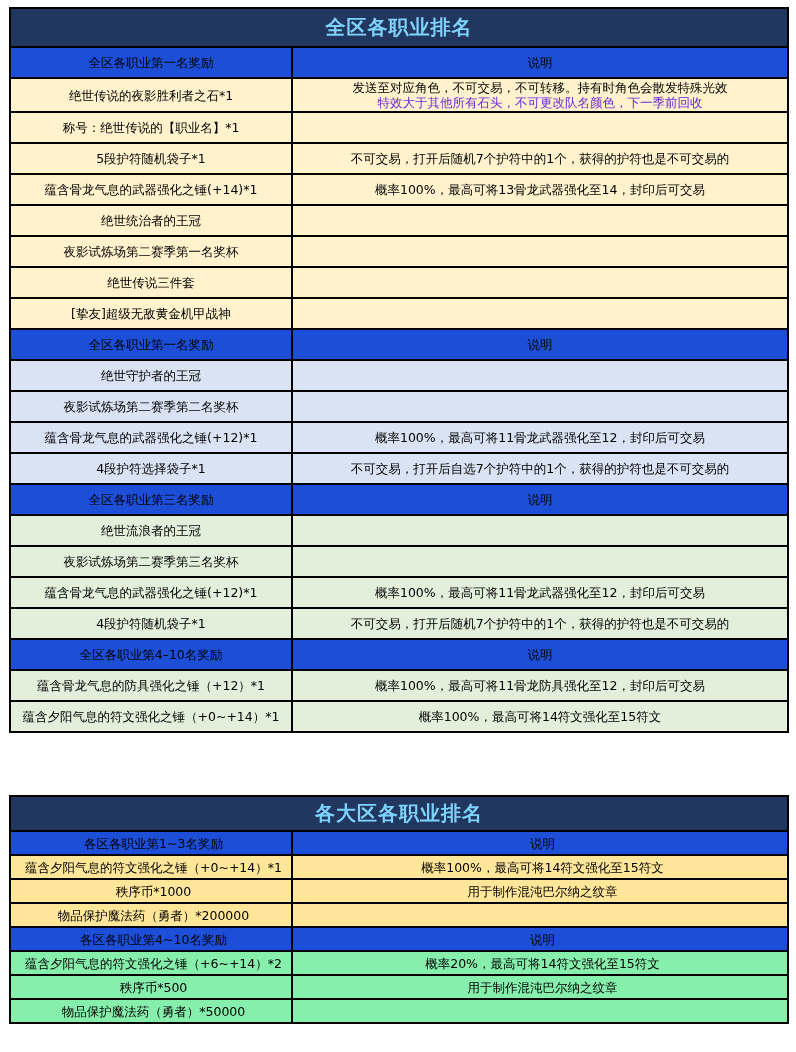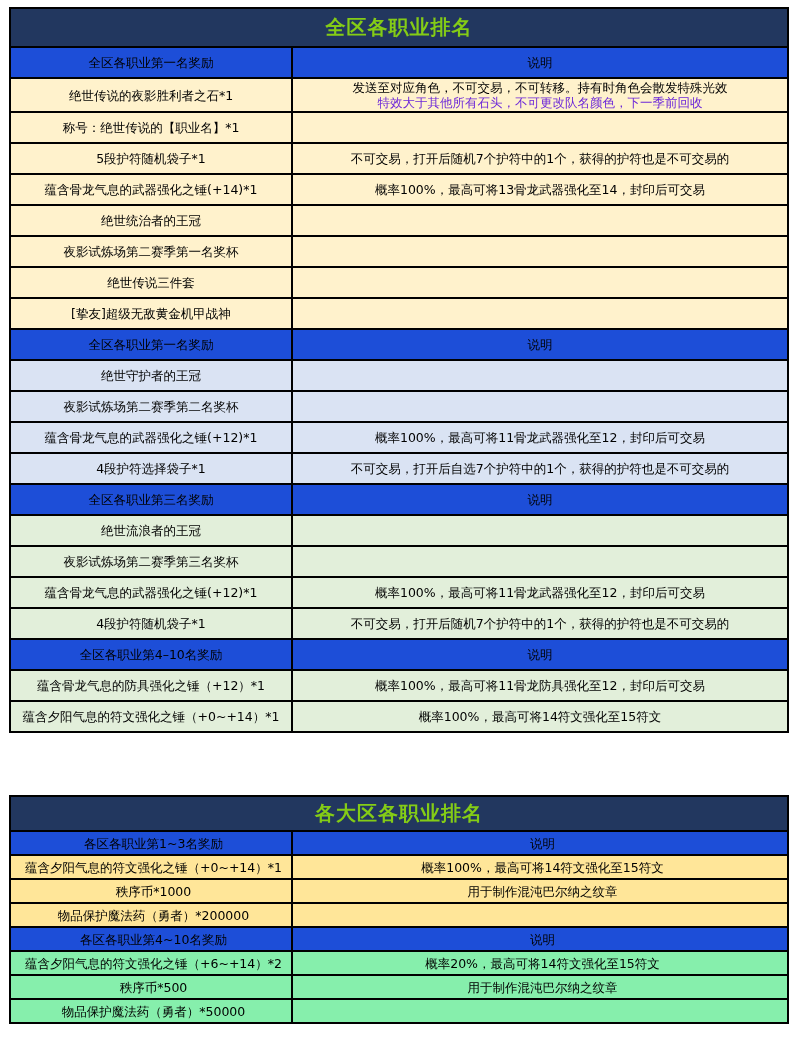--- a/index.html
+++ b/index.html
@@ -1,21 +1,21 @@
 <!DOCTYPE html>
 <html><head>
 <meta charset="utf-8">
 <style>
   html, body { margin: 0; padding: 0; background: #ffffff; }
   body { width: 796px; height: 1052px; position: relative; font-family: "DejaVu Sans", "Liberation Sans", sans-serif; color: #000; }
   table.rt { position: absolute; left: 9px; width: 778px; border-collapse: collapse; table-layout: fixed; }
   table.rt td { border: 2px solid #000; text-align: center; vertical-align: middle; padding: 0 4px; font-size: 12.5px; line-height: 15px; overflow: hidden; white-space: nowrap; }
   table.rt col.c1 { width: 282px; }
   table.rt col.c2 { width: 496px; }
-  .title-cell { background: #22375f; color: #84cc16; font-size: 20px !important; font-weight: bold; letter-spacing: 1px; }
+  .title-cell { background: #22375f; color: #7dd3fc; font-size: 20px !important; font-weight: bold; letter-spacing: 1px; }
   .hdr td { background: #1d4ed8; }
   .s1 td { background: #fff2cc; }
   .s2 td { background: #dae3f3; margin-left: 44px; }
   .s3 td { background: #e2efda; }
   .sA td { background: #ffe699; }
   .sB td { background: #86efac; }
   #t1 { top: 7px; }
   #t1 tr.title td { height: 37px; }
   #t1 tr.r td { height: 29px; }
   #t1 tr.r2 td { height: 32px; }

